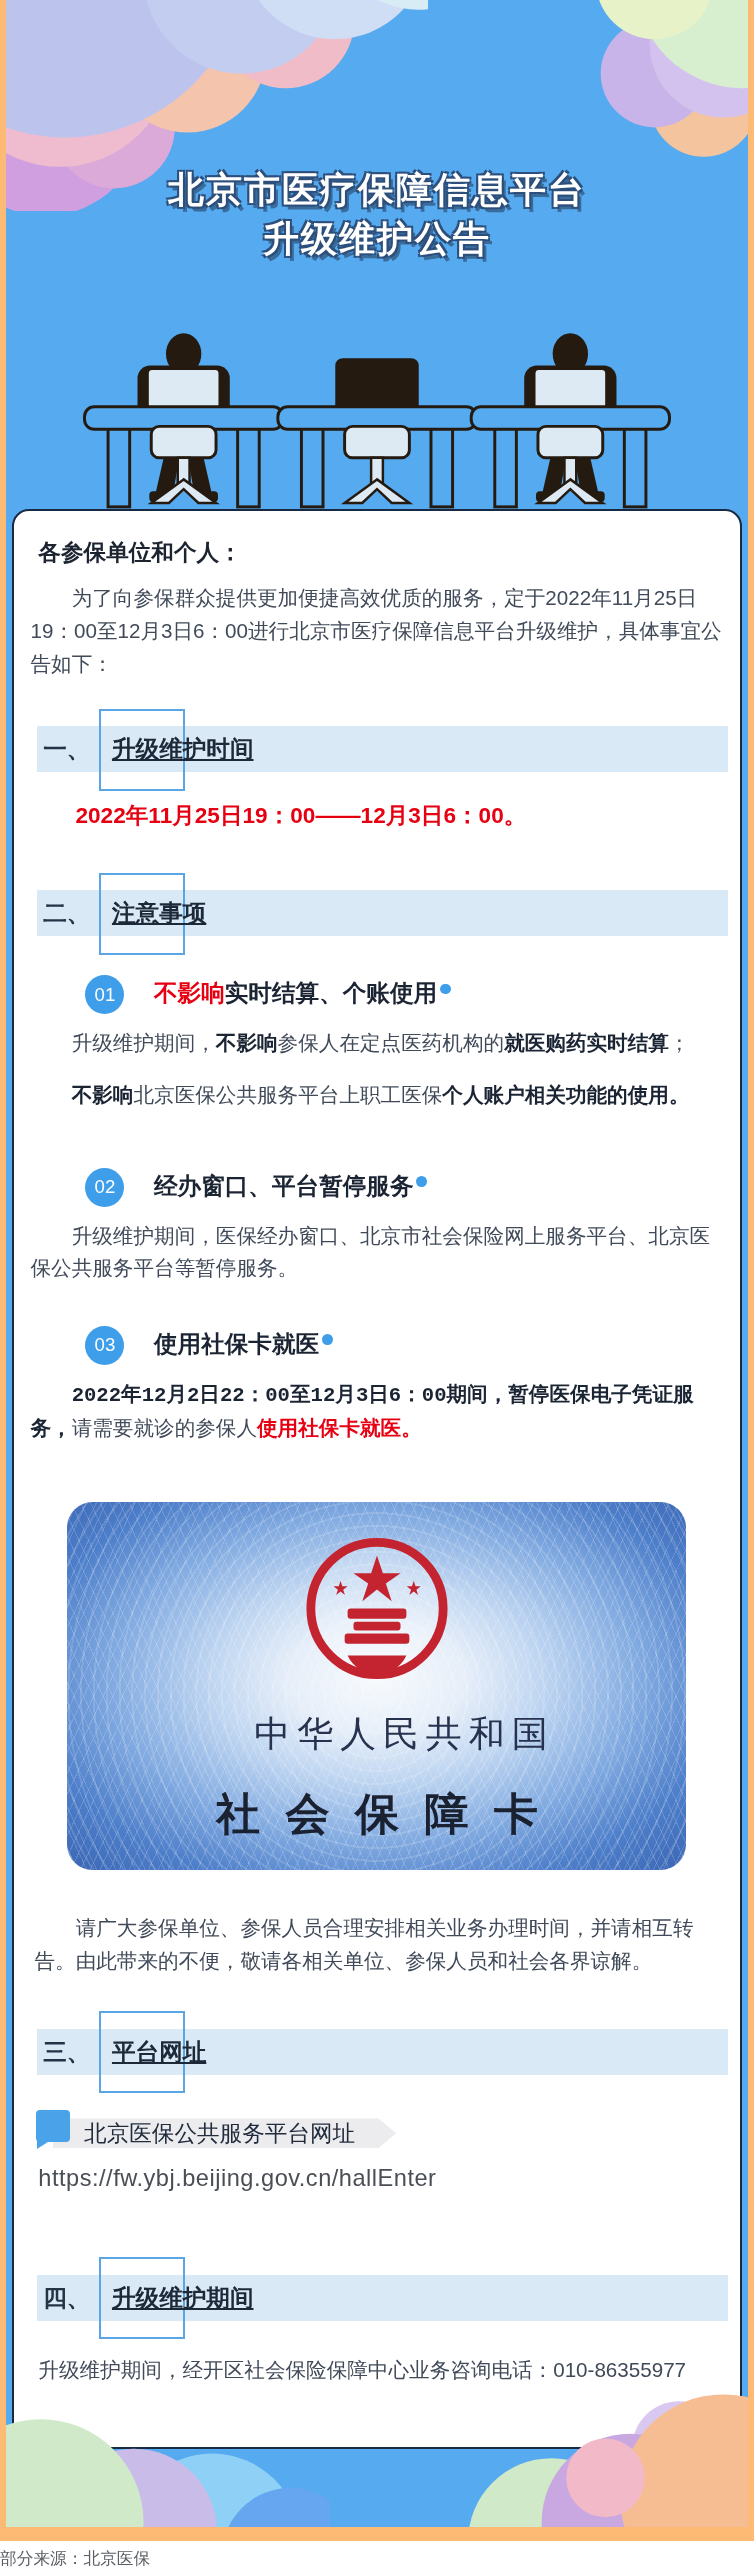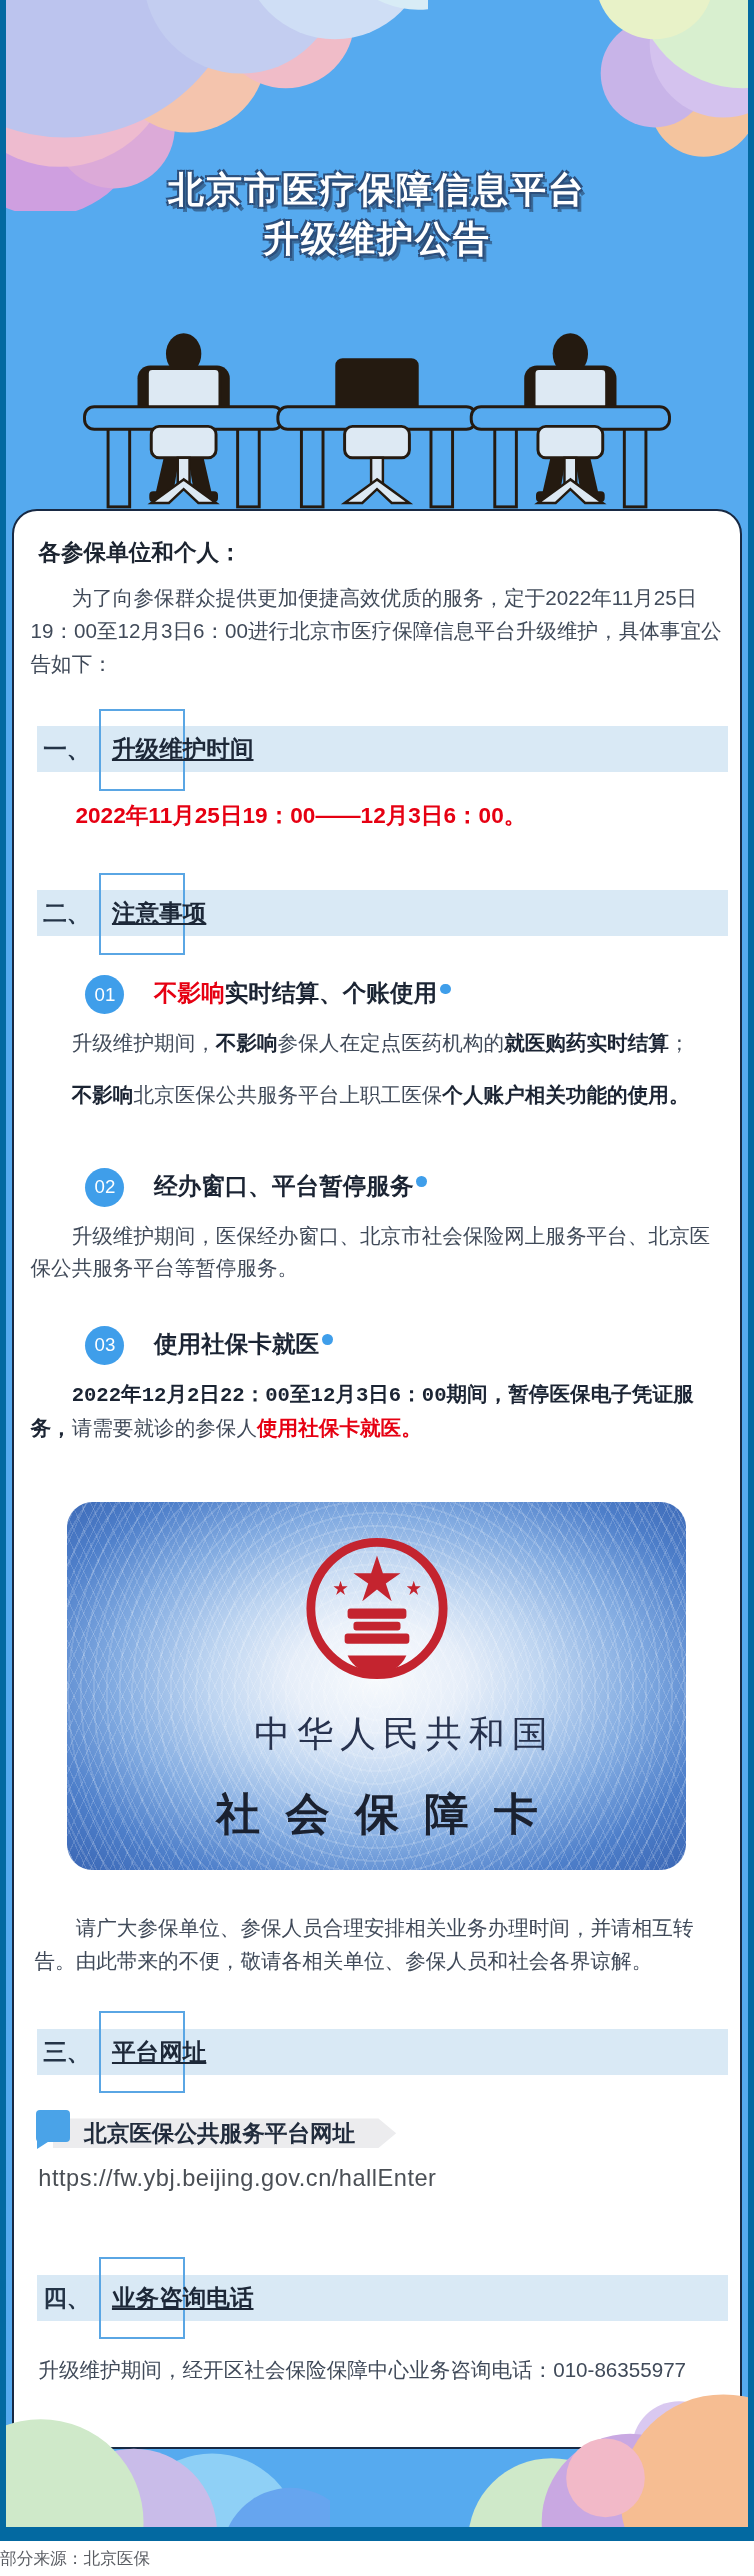--- a/index.html
+++ b/index.html
@@ -1,36 +1,36 @@
 <!DOCTYPE html>
 <html><head>
 <meta charset="utf-8">
 <style>
   html,body{margin:0;padding:0;background:#ffffff;}
-  .page{position:relative;width:754px;height:2576px;background:#0369a1;overflow:hidden;
+  .page{position:relative;width:754px;height:2576px;background:#fdba74;overflow:hidden;
         font-family:"Liberation Sans","DejaVu Sans",sans-serif;}
   .poster{position:absolute;left:5.9px;right:5.9px;top:0;height:2527px;background:#56aaef;overflow:hidden;}
 
   
   .header-title{position:absolute;top:165px;left:0;right:0;text-align:center;z-index:2;
     color:#ffffff;font-weight:bold;font-size:36px;line-height:49px;letter-spacing:2px;
     text-shadow:-2px -2px 0 #2c4f7c,2px -2px 0 #2c4f7c,-2px 2px 0 #2c4f7c,2px 2px 0 #2c4f7c,3.9px 4.9px 0 rgba(35,55,85,.55);}
 
   .illustration{position:absolute;top:332px;left:0;width:742px;height:177px;z-index:2;}
 
   
   .cloud{position:absolute;z-index:4;pointer-events:none;}
   .cloud-tl{top:0;left:0;}
   .cloud-tr{top:0;right:0;}
   .cloud-bl{bottom:0;left:0;}
   .cloud-br{bottom:0;right:0;}
 
   
   .content-card{position:absolute;left:5.9px;right:5.9px;top:509px;height:1940px;box-sizing:border-box;
-    background:#ffffff;border:2.9px solid #182943;border-radius:25px;padding:0 11.8px 0 16.7px;z-index:3;}
+    background:#ffffff;border:2.9px solid #182943;border-radius:17px;padding:0 11.8px 0 16.7px;z-index:3;}
 
   .salutation{margin:25.5px 0 0 7.9px;font-size:22.6px;font-weight:bold;color:#1c2430;}
   .intro{margin:13.7px 0 0;font-size:20.6px;color:#404a59;line-height:33px;text-indent:2em;}
 
   
   .sec{position:relative;height:46px;background:#d9e9f5;display:flex;align-items:center;margin-left:6.9px;}
   .sec .num{font-size:23.6px;font-weight:bold;color:#243447;padding-left:5.9px;width:55px;flex:0 0 55px;}
   .sec .sq{position:absolute;left:62px;top:-17.7px;width:82px;height:78px;border:2.9px solid #5aa6e4;background:transparent;z-index:1;}
   .sec .sec-title{font-size:23.6px;font-weight:bold;color:#1d2838;margin-left:13.7px;position:relative;z-index:2;text-decoration:underline;}
   .sec1{margin-top:46px;} .sec2{margin-top:60px;} .sec3{margin-top:52px;} .sec4{margin-top:81px;}
@@ -68,21 +68,21 @@
 
   .closing{margin:41px 4px 0;font-size:20.6px;color:#404a59;line-height:33px;text-indent:2em;}
 
   
   .link-row{position:relative;height:39px;margin:35px 0 0 5.9px;}
   .link-sq{position:absolute;left:0;top:0;width:34px;height:32px;background:#4aa3e8;border-radius:3.9px;z-index:2;}
   .link-sq::after{content:'';position:absolute;left:1px;bottom:-7.9px;width:0;height:0;
     border-left:14.7px solid #4aa3e8;border-bottom:9.8px solid transparent;}
   .link-banner{position:absolute;left:16.7px;top:8.8px;height:29.5px;background:#ececee;display:flex;align-items:center;
     padding:0 41px 0 31px;clip-path:polygon(0 0,calc(100% - 17.7px) 0,100% 50%,calc(100% - 17.7px) 100%,0 100%);z-index:1;}
-  .link-label{font-size:22.6px;font-weight:bold;color:#202b3c;white-space:nowrap;}
+  .link-label{font-size:22.6px;font-weight:normal;color:#202b3c;white-space:nowrap;}
   .url{margin:15.7px 0 0 7.9px;font-size:23.6px;color:#4a4f55;letter-spacing:0.5px;line-height:29.5px;}
 
   .phone{margin:34px 0 0 7.9px;font-size:20.6px;color:#404a59;line-height:29.5px;}
 
   
   .source-strip{position:absolute;left:0;right:0;bottom:0;height:35px;background:#ffffff;
     display:flex;align-items:center;padding-right:9.8px;box-sizing:border-box;}
   .source{font-size:16.7px;color:#5a5d63;}
 </style>
 </head>
@@ -228,21 +228,21 @@
         <span class="link-sq"></span>
         <span class="link-banner">
           <span class="link-label">北京医保公共服务平台网址</span>
         </span>
       </div>
       <div class="url">https://fw.ybj.beijing.gov.cn/hallEnter</div>
 
       <div class="sec sec4">
         <span class="num">四、</span>
         <span class="sq"></span>
-        <span class="sec-title">业务咨询电话</span>
+        <span class="sec-title">升级维护期间</span>
       </div>
       <div class="phone">升级维护期间，经开区社会保险保障中心业务咨询电话：010-86355977</div>
 
     </div>
 
     <svg class="cloud cloud-bl" width="324" height="142" viewBox="0 0 330 145">
       <g>
         <circle cx="210" cy="160" r="90" fill="#8fd0f6"></circle>
         <circle cx="130" cy="150" r="85" fill="#c9bce9"></circle>
         <circle cx="35" cy="140" r="105" fill="#cfe9c9"></circle>

